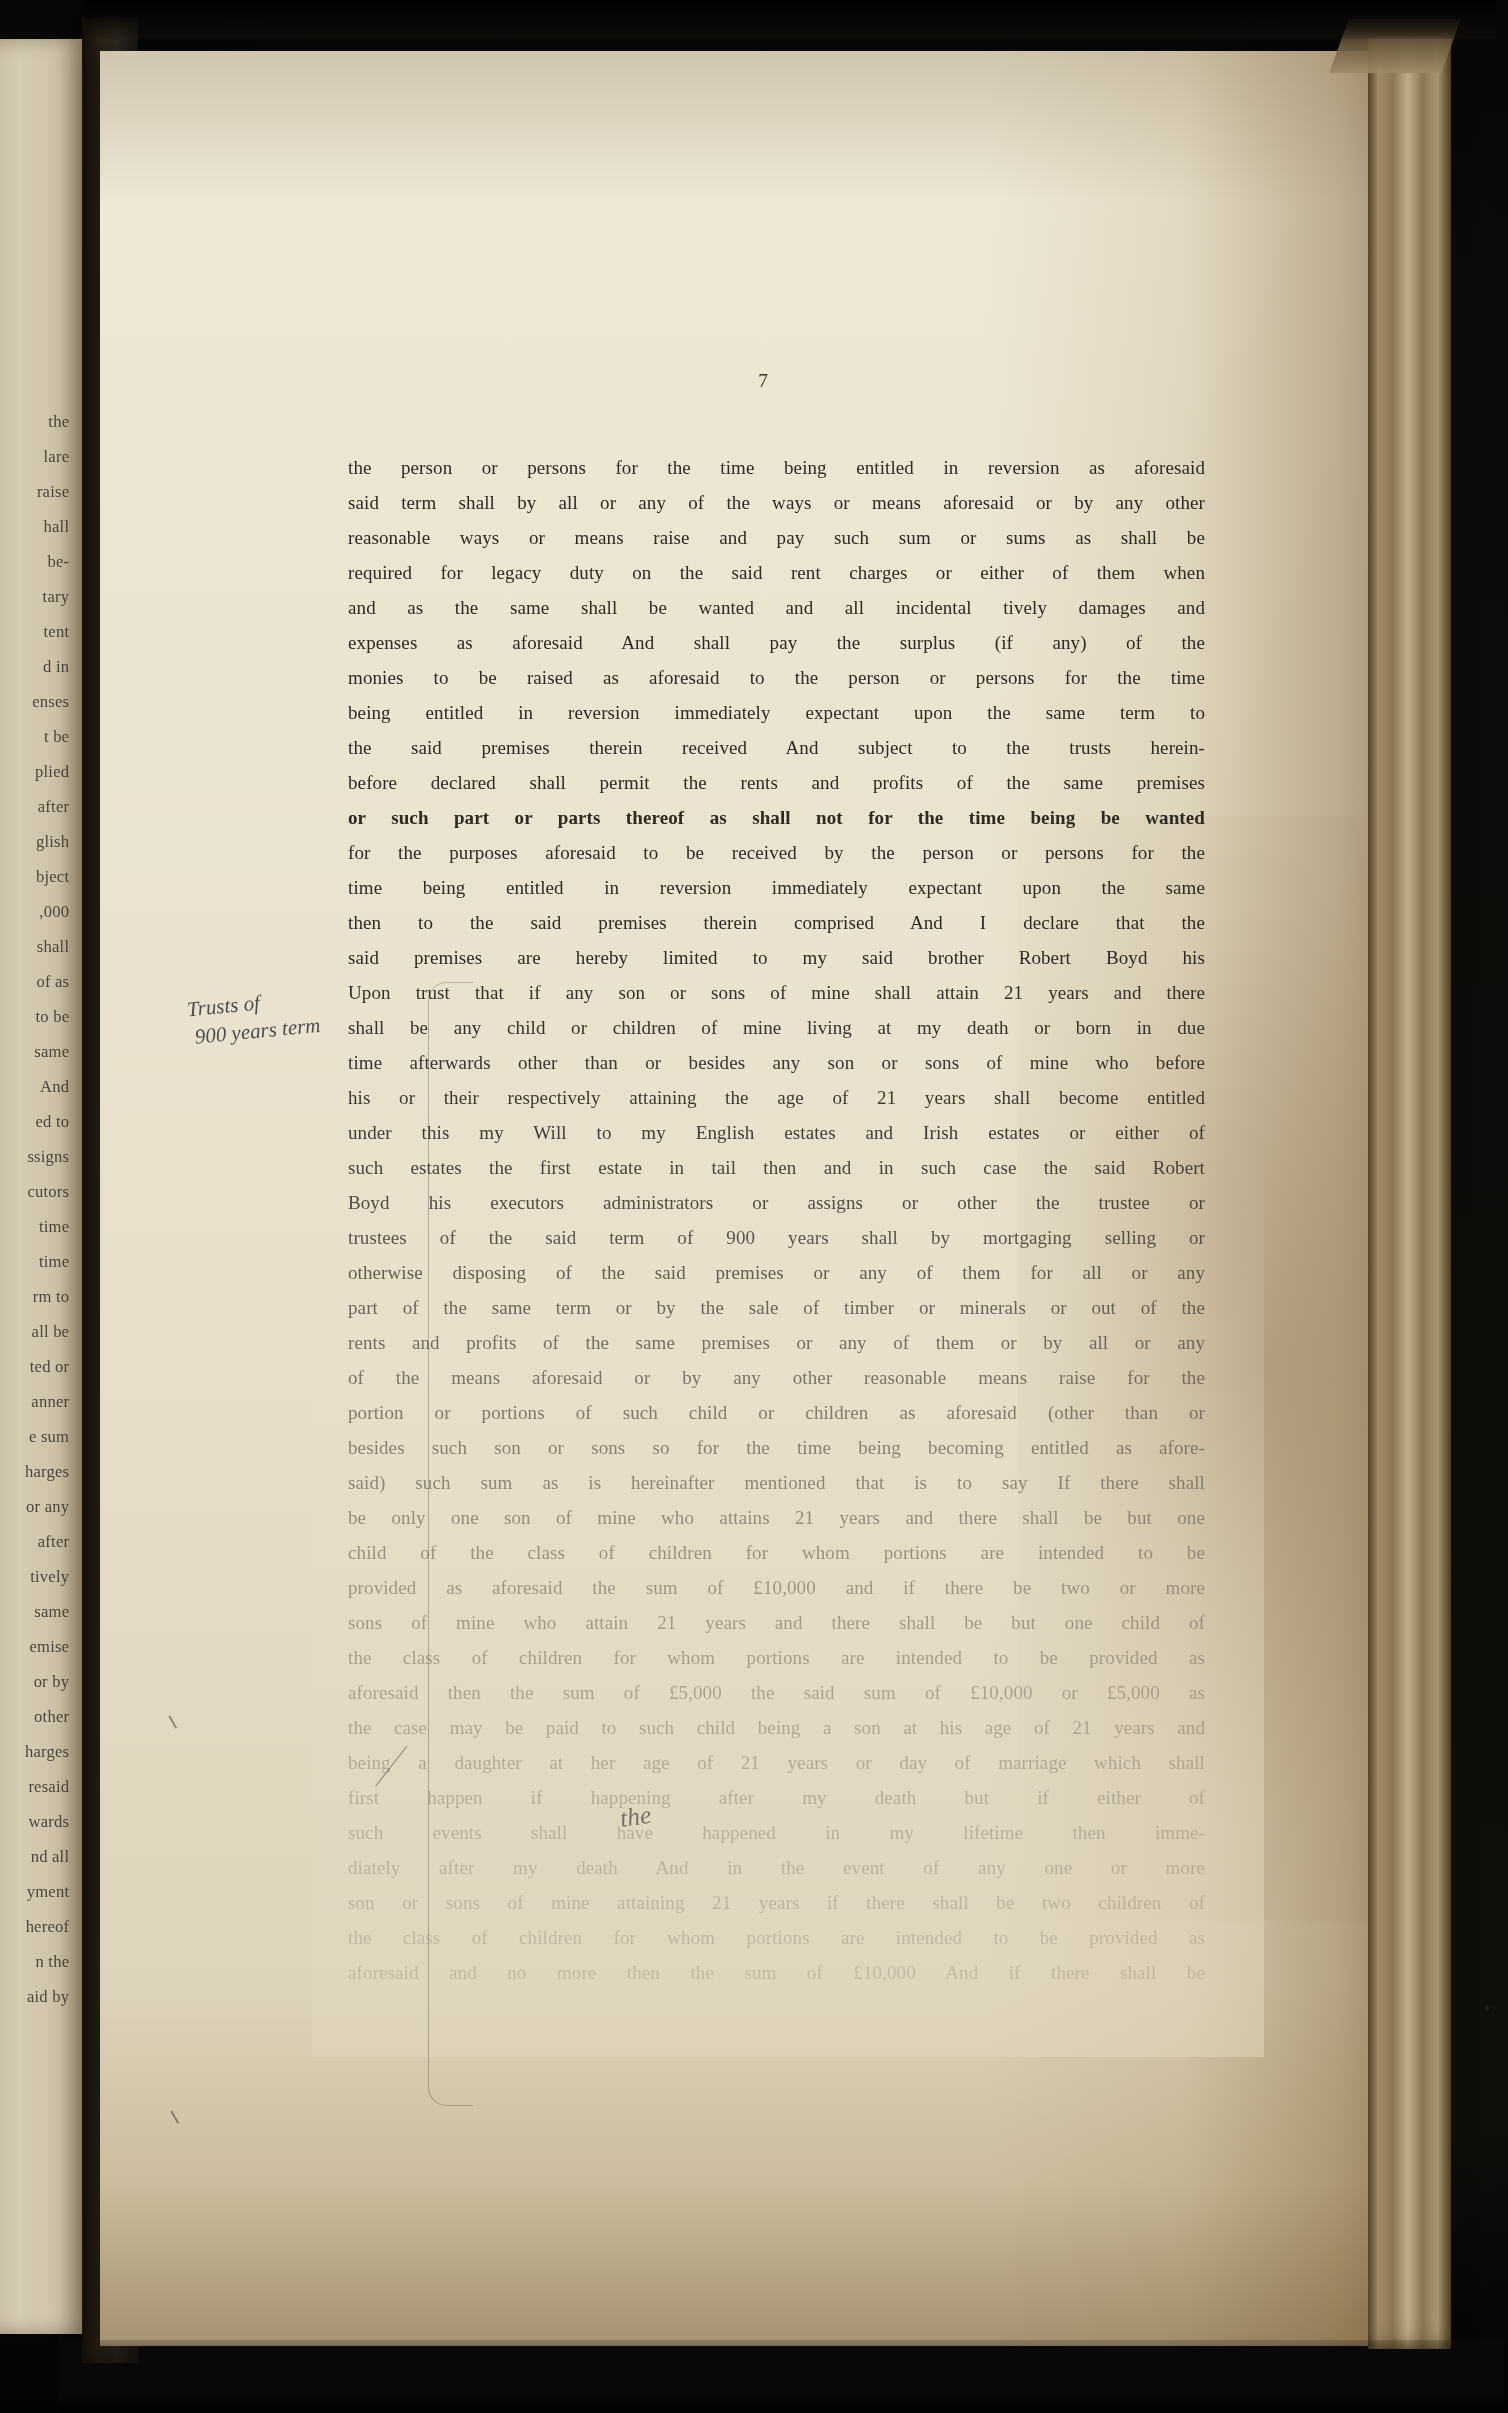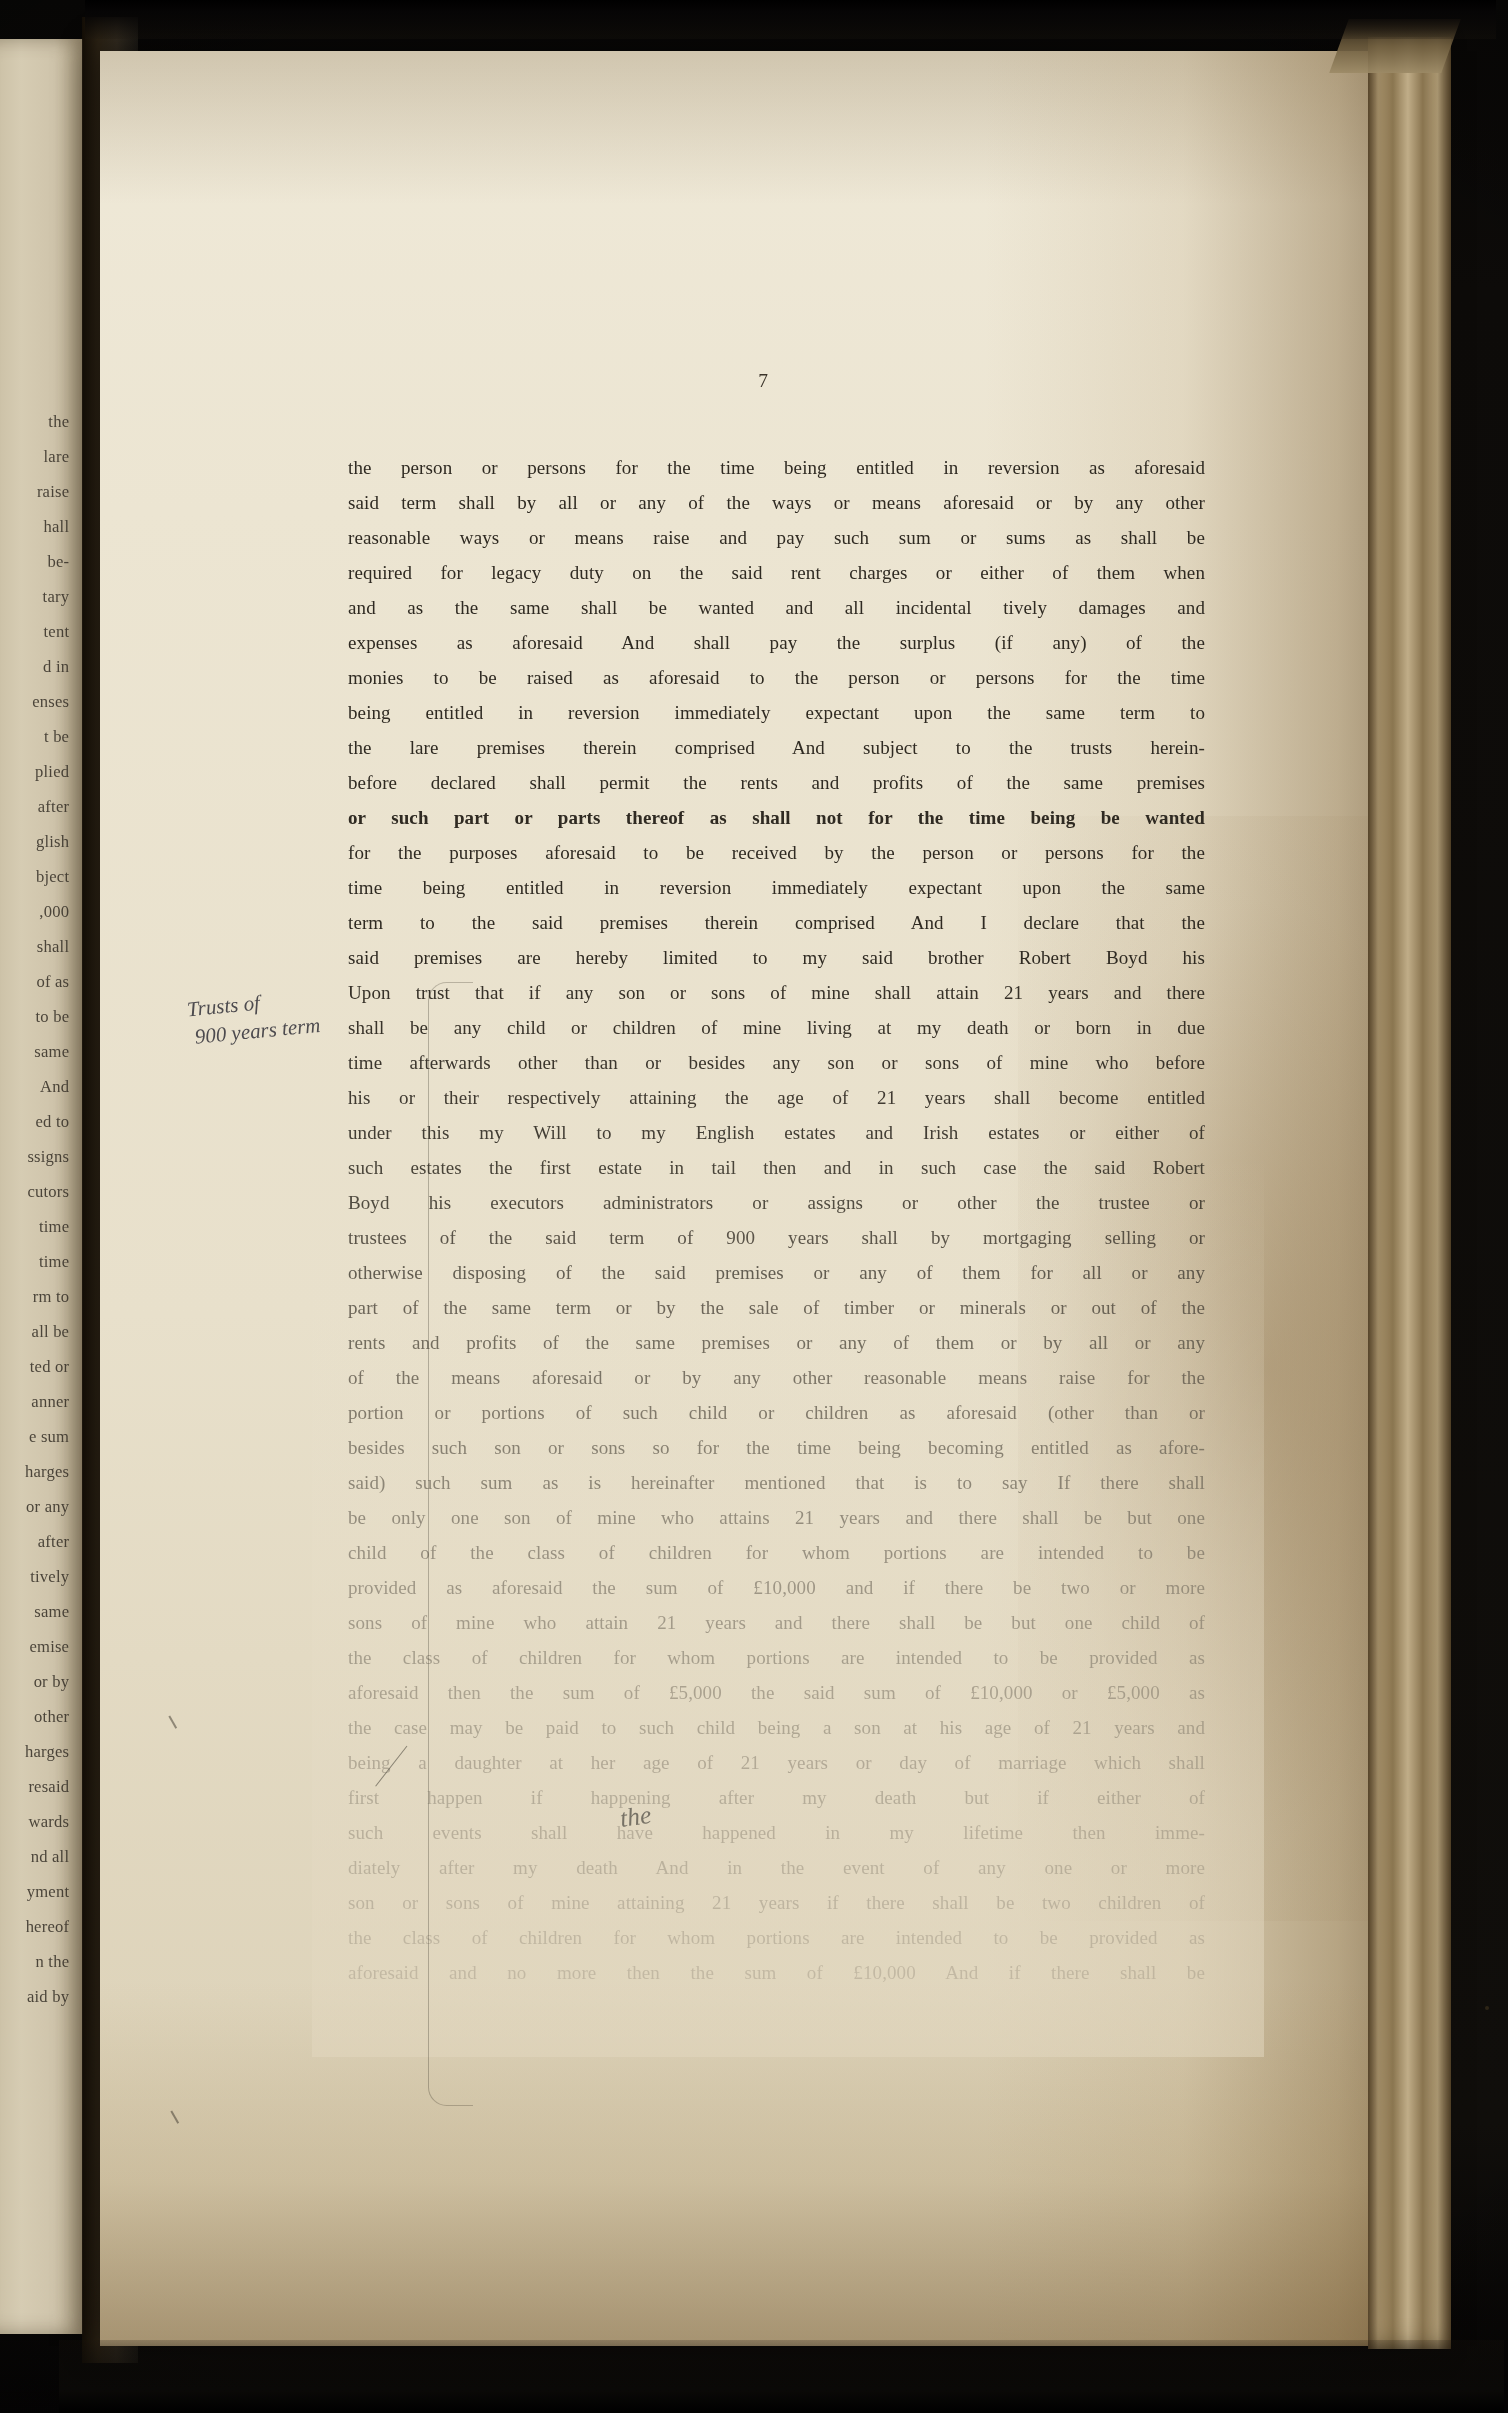--- a/index.html
+++ b/index.html
@@ -311,26 +311,26 @@
 
     <div class="textblock">
         <p style="color: rgb(47, 42, 34);">the person or persons for the time being entitled in reversion as aforesaid</p>
         <p style="color: rgb(47, 42, 34);">said term shall by all or any of the ways or means aforesaid or by any other</p>
         <p style="color: rgb(47, 42, 34);">reasonable ways or means raise and pay such sum or sums as shall be</p>
         <p style="color: rgb(47, 42, 34);">required for legacy duty on the said rent charges or either of them when</p>
         <p style="color: rgb(47, 42, 34);">and as the same shall be wanted and all incidental tively damages and</p>
         <p style="color: rgb(47, 42, 34);">expenses as aforesaid   And shall pay the surplus (if any) of the</p>
         <p style="color: rgb(47, 42, 34);">monies to be raised as aforesaid to the person or persons for the time</p>
         <p style="color: rgb(47, 42, 34);">being entitled in reversion immediately expectant upon the same term to</p>
-        <p style="color: rgb(47, 42, 34);">the lare premises therein comprised   And subject to the trusts herein-</p>
+        <p style="color: rgb(47, 42, 34);">the said premises therein received   And subject to the trusts herein-</p>
         <p style="color: rgb(47, 42, 34);">before declared shall permit the rents and profits of the same premises</p>
         <p style="color: rgb(47, 42, 34); font-weight: bold;">or such part or parts thereof as shall not for the time being be wanted</p>
         <p style="color: rgb(47, 42, 34);">for the purposes aforesaid to be received by the person or persons for the</p>
         <p style="color: rgb(47, 42, 34);">time being entitled in reversion immediately expectant upon the same</p>
-        <p style="color: rgb(47, 42, 34);">term to the said premises therein comprised   And I declare that the</p>
+        <p style="color: rgb(47, 42, 34);">then to the said premises therein comprised   And I declare that the</p>
         <p style="color: rgb(47, 42, 34);">said premises are hereby limited to my said brother Robert Boyd his</p>
         <p style="color: rgba(47, 42, 34, 0.97);">Upon trust that if any son or sons of mine shall attain 21 years and there</p>
         <p style="color: rgba(47, 42, 34, 0.953);">shall be any child or children of mine living at my death or born in due</p>
         <p style="color: rgba(47, 42, 34, 0.937);">time afterwards other than or besides any son or sons of mine who before</p>
         <p style="color: rgba(48, 43, 35, 0.918);">his or their respectively attaining the age of 21 years shall become entitled</p>
         <p style="color: rgba(48, 43, 35, 0.9);">under this my Will to my English estates and Irish estates or either of</p>
         <p style="color: rgba(49, 44, 35, 0.882);">such estates the first estate in tail then and in such case the said Robert</p>
         <p style="color: rgba(49, 44, 35, 0.863);">Boyd his executors administrators or assigns or other the trustee or</p>
         <p style="color: rgba(50, 44, 36, 0.843);">trustees of the said term of 900 years shall by mortgaging selling or</p>
         <p style="color: rgba(50, 45, 36, 0.824);">otherwise disposing of the said premises or any of them for all or any</p>

